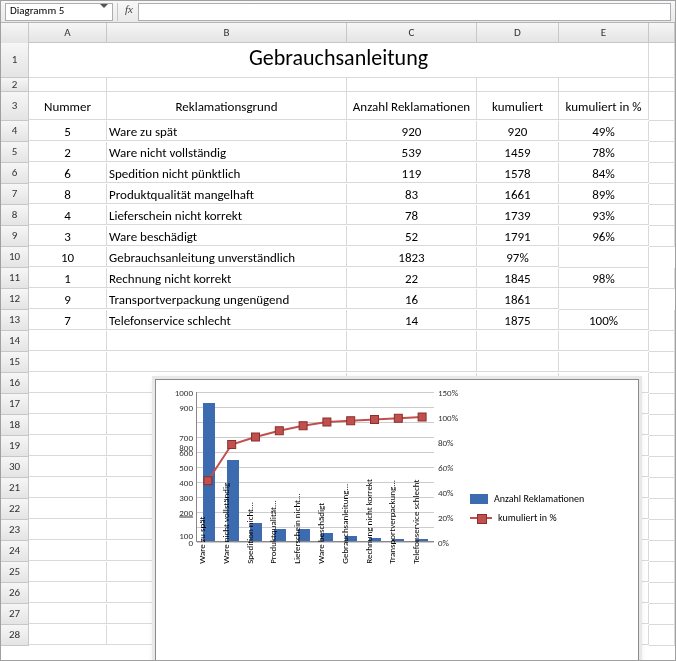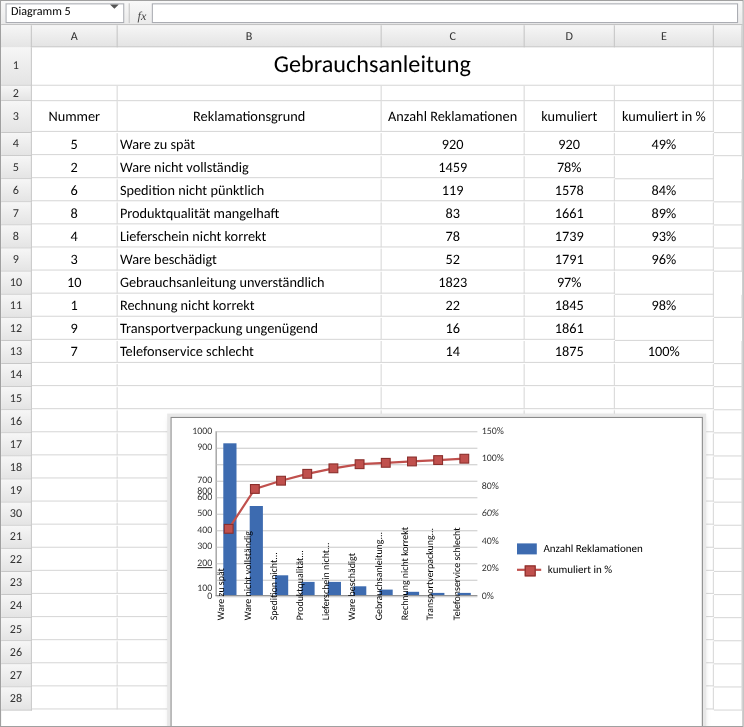--- a/index.html
+++ b/index.html
@@ -34,21 +34,21 @@
     align-items: flex-start;
     justify-content: space-between;
   }
   .name-box .dd {
     border-left: 4px solid transparent;
     border-right: 4px solid transparent;
     border-top: 4px solid #555;
   }
   .fx-sep { width:1px; height:18px; background:#c7c7c7; margin:0 2px;}
   .fx-btn {
-    width: 18px; height:18px; display:flex; align-items:flex-end; justify-content:center;
+    width: 18px; height:18px; display:flex; align-items:flex-start; justify-content:center;
     font-style: italic; font-family: "Times New Roman", serif; color:#444;
   }
   .fx-input {
     flex: 1; height:18px; border:1px solid #abadb3; background:#fff; margin-right:4px;
   }
 
   
   .col-headers {
     display: grid;
     grid-template-columns: 28px 78px 240px 130px 82px 90px 1fr;
@@ -207,20 +207,21 @@
         <div class="cell txt">Ware zu spät</div>
         <div class="cell num">920</div>
         <div class="cell num">920</div>
         <div class="cell num">49%</div>
         <div class="f-col"></div>
       </div>
       <div class="grid data">
         <div class="rh">5</div>
         <div class="cell num">2</div>
         <div class="cell txt">Ware nicht vollständig</div>
+        <div class="cell num">539</div>
         <div class="cell num">1459</div>
         <div class="cell num">78%</div>
         <div class="f-col"></div>
       </div>
       <div class="grid data">
         <div class="rh">6</div>
         <div class="cell num">6</div>
         <div class="cell txt">Spedition nicht pünktlich</div>
         <div class="cell num">119</div>
         <div class="cell num">1578</div>

